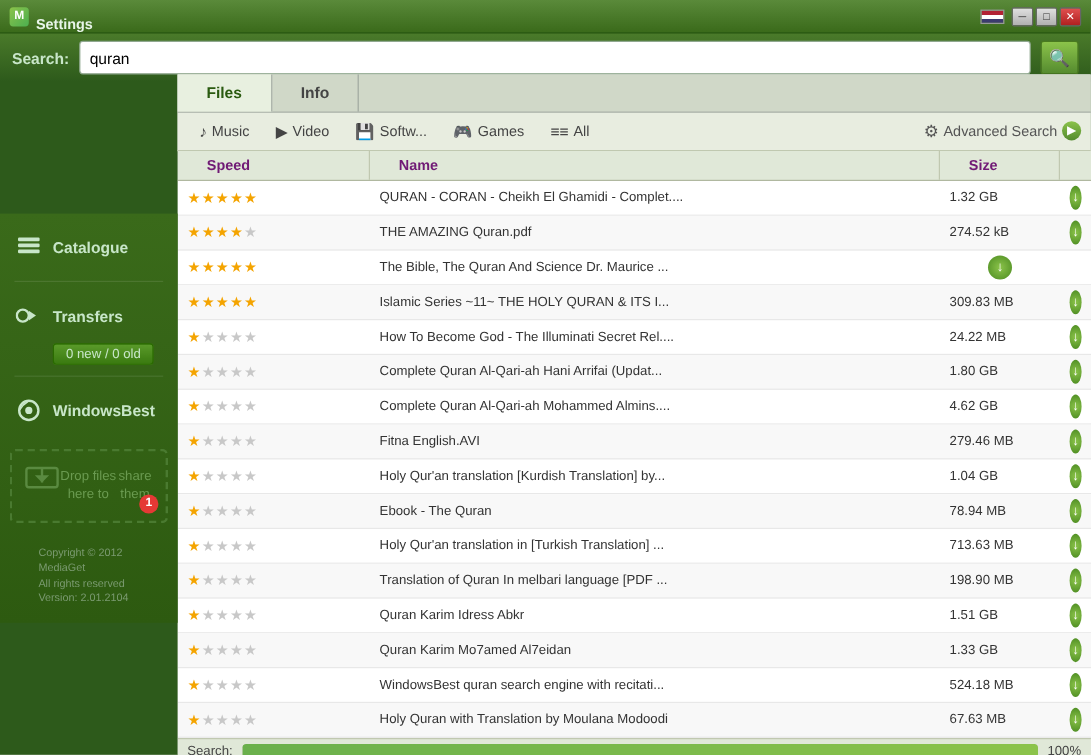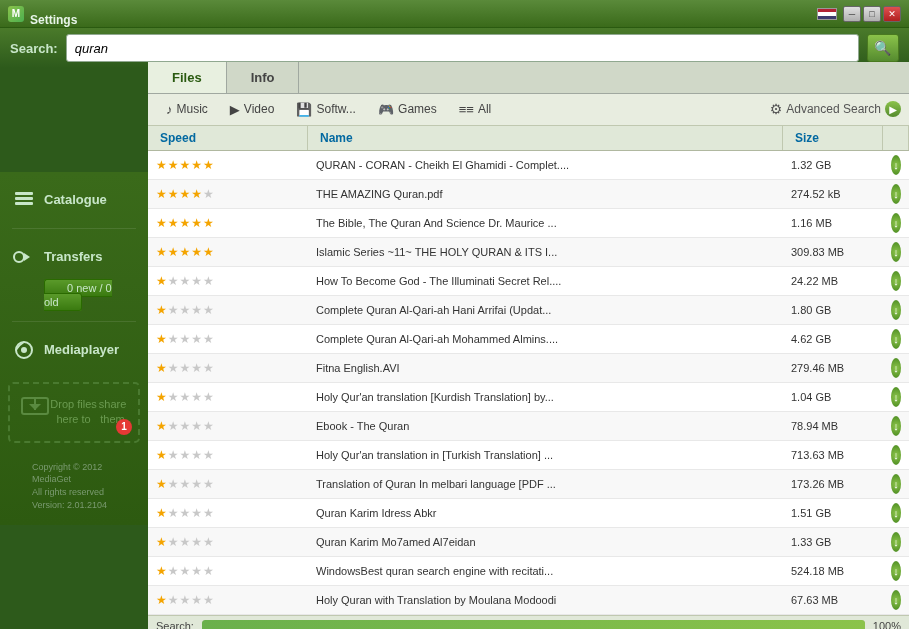--- a/index.html
+++ b/index.html
@@ -72,21 +72,20 @@
     }
     .search-input {
       flex: 1;
       height: 28px;
       border: 1px solid #90a890;
       border-radius: 3px;
       padding: 0 8px;
       font-size: 13px;
       background: white;
       outline: none;
-      font-style: italic;
     }
     .search-btn {
       width: 32px; height: 28px;
       background: linear-gradient(to bottom, #8bc34a, #558b2f);
       border: 1px solid #4a7a20;
       border-radius: 3px;
       cursor: pointer;
       display: flex; align-items: center; justify-content: center;
       color: white;
       font-size: 14px;
@@ -126,21 +125,21 @@
     }
     .sidebar-divider {
       height: 1px;
       background: rgba(255,255,255,0.1);
       margin: 4px 12px;
     }
     .transfers-badge {
       background: linear-gradient(to bottom, #5a9a2a, #3a7a10);
       border: 1px solid #2a6a00;
       border-radius: 3px;
-      padding: 2px 22px;
+      padding: 2px 10px;
       font-size: 11px;
       color: #c8e6c9;
     }
     .drop-zone {
       flex: 1;
       margin: 8px;
       border: 2px dashed #4a7a30;
       border-radius: 5px;
       display: flex;
       align-items: center;
@@ -250,24 +249,24 @@
     }
     .table-header {
       display: grid;
       grid-template-columns: 160px 1fr 100px 26px;
       background: #e0e8d8;
       border-bottom: 1px solid #b0b8a0;
       position: sticky;
       top: 0;
     }
     .th {
-      padding: 5px 12px;
+      padding: 5px 24px;
       font-weight: bold;
       font-size: 12px;
-      color: #0369a1;
+      color: #701a75;
       border-right: 1px solid #c0c8b0;
     }
     .table-row {
       display: grid;
       grid-template-columns: 160px 1fr 100px 26px;
       border-bottom: 1px solid #e8e8e8;
       cursor: pointer;
     }
     .table-row:nth-child(even) { background: #f8f8f8; }
     .td {
@@ -375,21 +374,21 @@
     <div class="sidebar-divider"></div>
 
     <div class="sidebar-item">
       <div class="sidebar-icon">
         <svg width="22" height="22" viewBox="0 0 22 22">
           <ellipse cx="11" cy="11" rx="8" ry="8" fill="none" stroke="#c8e6c9" stroke-width="2"></ellipse>
           <ellipse cx="11" cy="11" rx="3" ry="3" fill="#c8e6c9"></ellipse>
           <path d="M3 11 Q6 6 11 3" stroke="#c8e6c9" stroke-width="1.5" fill="none"></path>
         </svg>
       </div>
-      <span>Mediaplayer</span>
+      <span>WindowsBest</span>
     </div>
 
     <div class="drop-zone">
       <div class="drop-icon">
         <svg width="30" height="24" viewBox="0 0 30 24">
           <rect x="2" y="4" width="26" height="16" rx="2" fill="none" stroke="#5a8a40" stroke-width="2"></rect>
           <polygon points="9,10 15,16 21,10" fill="#5a8a40"></polygon>
           <line x1="15" y1="4" x2="15" y2="16" stroke="#5a8a40" stroke-width="2"></line>
         </svg>
       </div>
@@ -484,21 +483,20 @@
     <div class="td">
               <div class="stars">
                 <span class="star ">★</span>
                 <span class="star ">★</span>
                 <span class="star ">★</span>
                 <span class="star ">★</span>
                 <span class="star ">★</span>
               </div>
             </div>
     <div class="td" title="The Bible, The Quran And Science  Dr. Maurice ...">The Bible, The Quran And Science  Dr. Maurice ...</div>
-    <div class="td">1.16 MB</div>
     <div class="td" style="justify-content:center;">
       <div class="download-btn">↓</div>
     </div>
   </div>
           <div class="table-row">
     <div class="td">
               <div class="stars">
                 <span class="star ">★</span>
                 <span class="star ">★</span>
                 <span class="star ">★</span>
@@ -628,21 +626,21 @@
     <div class="td">
               <div class="stars">
                 <span class="star ">★</span>
                 <span class="star empty">★</span>
                 <span class="star empty">★</span>
                 <span class="star empty">★</span>
                 <span class="star empty">★</span>
               </div>
             </div>
     <div class="td" title="Translation of Quran In melbari language [PDF ...">Translation of Quran In melbari language [PDF ...</div>
-    <div class="td">173.26 MB</div>
+    <div class="td">198.90 MB</div>
     <div class="td" style="justify-content:center;">
       <div class="download-btn">↓</div>
     </div>
   </div>
           <div class="table-row">
     <div class="td">
               <div class="stars">
                 <span class="star ">★</span>
                 <span class="star empty">★</span>
                 <span class="star empty">★</span>

